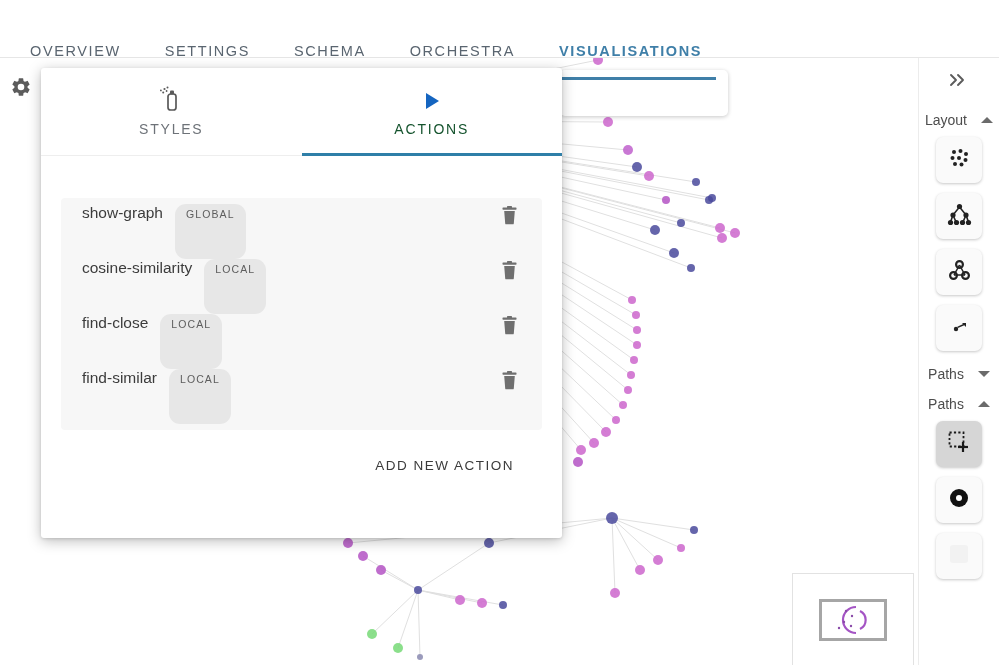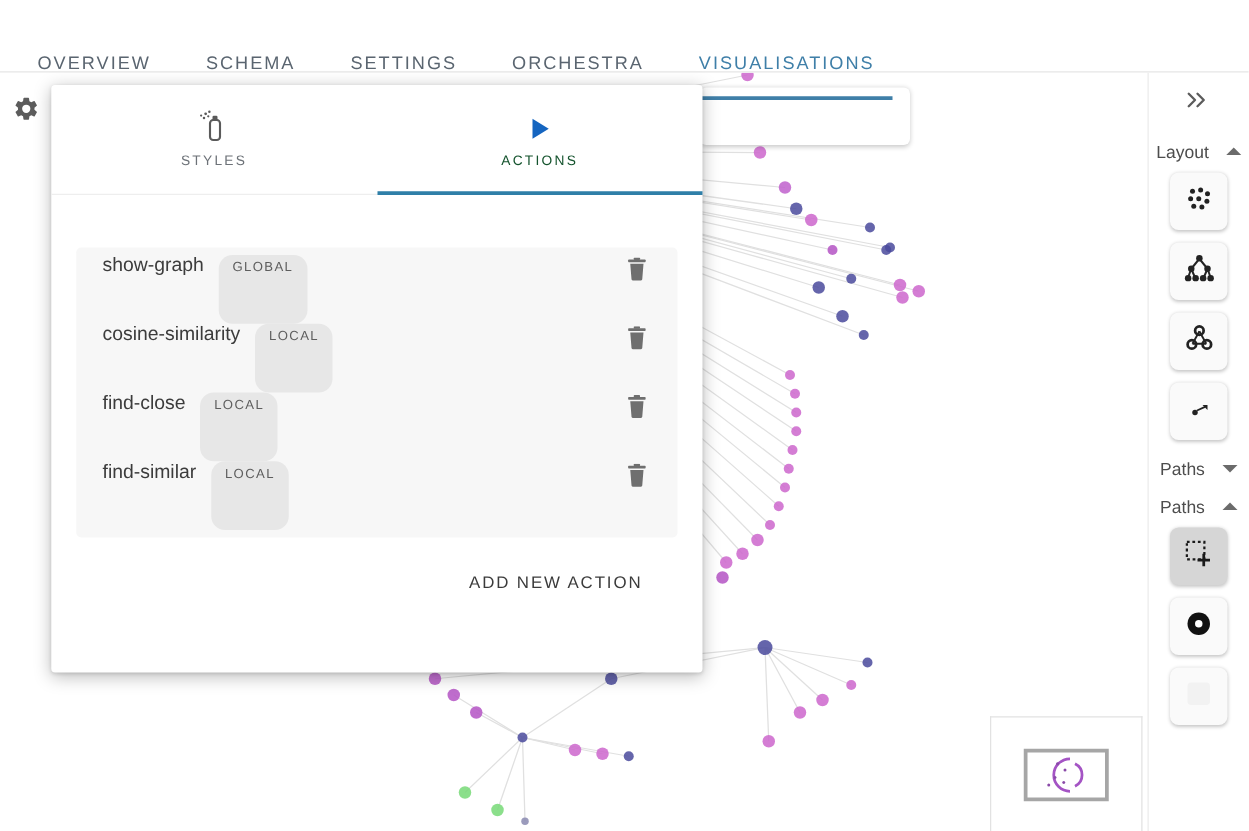--- a/index.html
+++ b/index.html
@@ -16,21 +16,21 @@
     position: absolute; top: 0; left: 0; width: 999px; height: 58px;
     background: #fff; border-bottom: 1px solid #e6e6e6;
     display: flex; align-items: center; padding-left: 8px;
     z-index: 30;
   }
   .tab {
     position: relative; height: 58px; display: flex; align-items: center;
     padding: 0 22px; font-size: 14.5px; letter-spacing: 1.6px;
     color: #5a6570; font-weight: 400; white-space: nowrap; cursor: pointer; margin-top: 44px;
   }
-  .tab.active { color: #3f7fa8; font-weight: 400; align-items: center; }
+  .tab.active { color: #3f7fa8; font-weight: 700; align-items: center; }
   .tab.active::after {
     content: ""; position: absolute; left: 8px; right: 8px; bottom: 0;
     height: 2.5px; background: #3f7fa8;
   }
 
   
   .canvas {
     position: absolute; top: 58px; left: 0; width: 999px; height: 607px;
     background: #fff; overflow: hidden; z-index: 1;
   }
@@ -56,21 +56,21 @@
     position: absolute; top: 68px; left: 41px; width: 521px; height: 470px;
     background: #fff; border-radius: 3px;
     box-shadow: 0 3px 14px rgba(0,0,0,0.26), 0 1px 3px rgba(0,0,0,0.12);
     z-index: 40; display: flex; flex-direction: column;
   }
   .dlg-tabs { display: flex; height: 88px; border-bottom: 1px solid #eeeeee; position: relative; }
   .dlg-tab {
     flex: 1; display: flex; flex-direction: column; align-items: center;
     justify-content: center; gap: 9px; cursor: pointer; position: relative;
   }
-  .dlg-tab .lbl { font-size: 11px; letter-spacing: 1.8px; color: #6d7278; }
+  .dlg-tab .lbl { font-size: 14px; letter-spacing: 1.8px; color: #6d7278; }
   .dlg-tab.active .lbl { color: #14532d; }
   .dlg-tab.active::after {
     content: ""; position: absolute; left: 0; right: 0; bottom: -1px;
     height: 3px; background: #2f7fa8;
   }
   .dlg-icon { height: 26px; display: flex; align-items: flex-end; justify-content: center; }
 
   .dlg-body { flex: 1; padding: 42px 20px 0 20px; }
   .action-list {
     background: #f7f7f7; border-radius: 4px; padding: 6px 0;
@@ -225,24 +225,24 @@
         <circle cx="398" cy="590" r="5" fill="#77d977" opacity="0.85"></circle>
         <circle cx="420" cy="599" r="3" fill="#8a8ab0" opacity="0.85"></circle>
       </svg>
   </div>
 
   <div class="tabbar">
     <div class="tab">
       <span>OVERVIEW</span>
     </div>
     <div class="tab">
+      <span>SETTINGS</span>
+    </div>
+    <div class="tab">
       <span>SCHEMA</span>
-    </div>
-    <div class="tab">
-      <span>SETTINGS</span>
     </div>
     <div class="tab">
       <span>ORCHESTRA</span>
     </div>
     <div class="tab active">
       <span>VISUALISATIONS</span>
     </div>
   </div>
 
   <div class="gear-btn">

